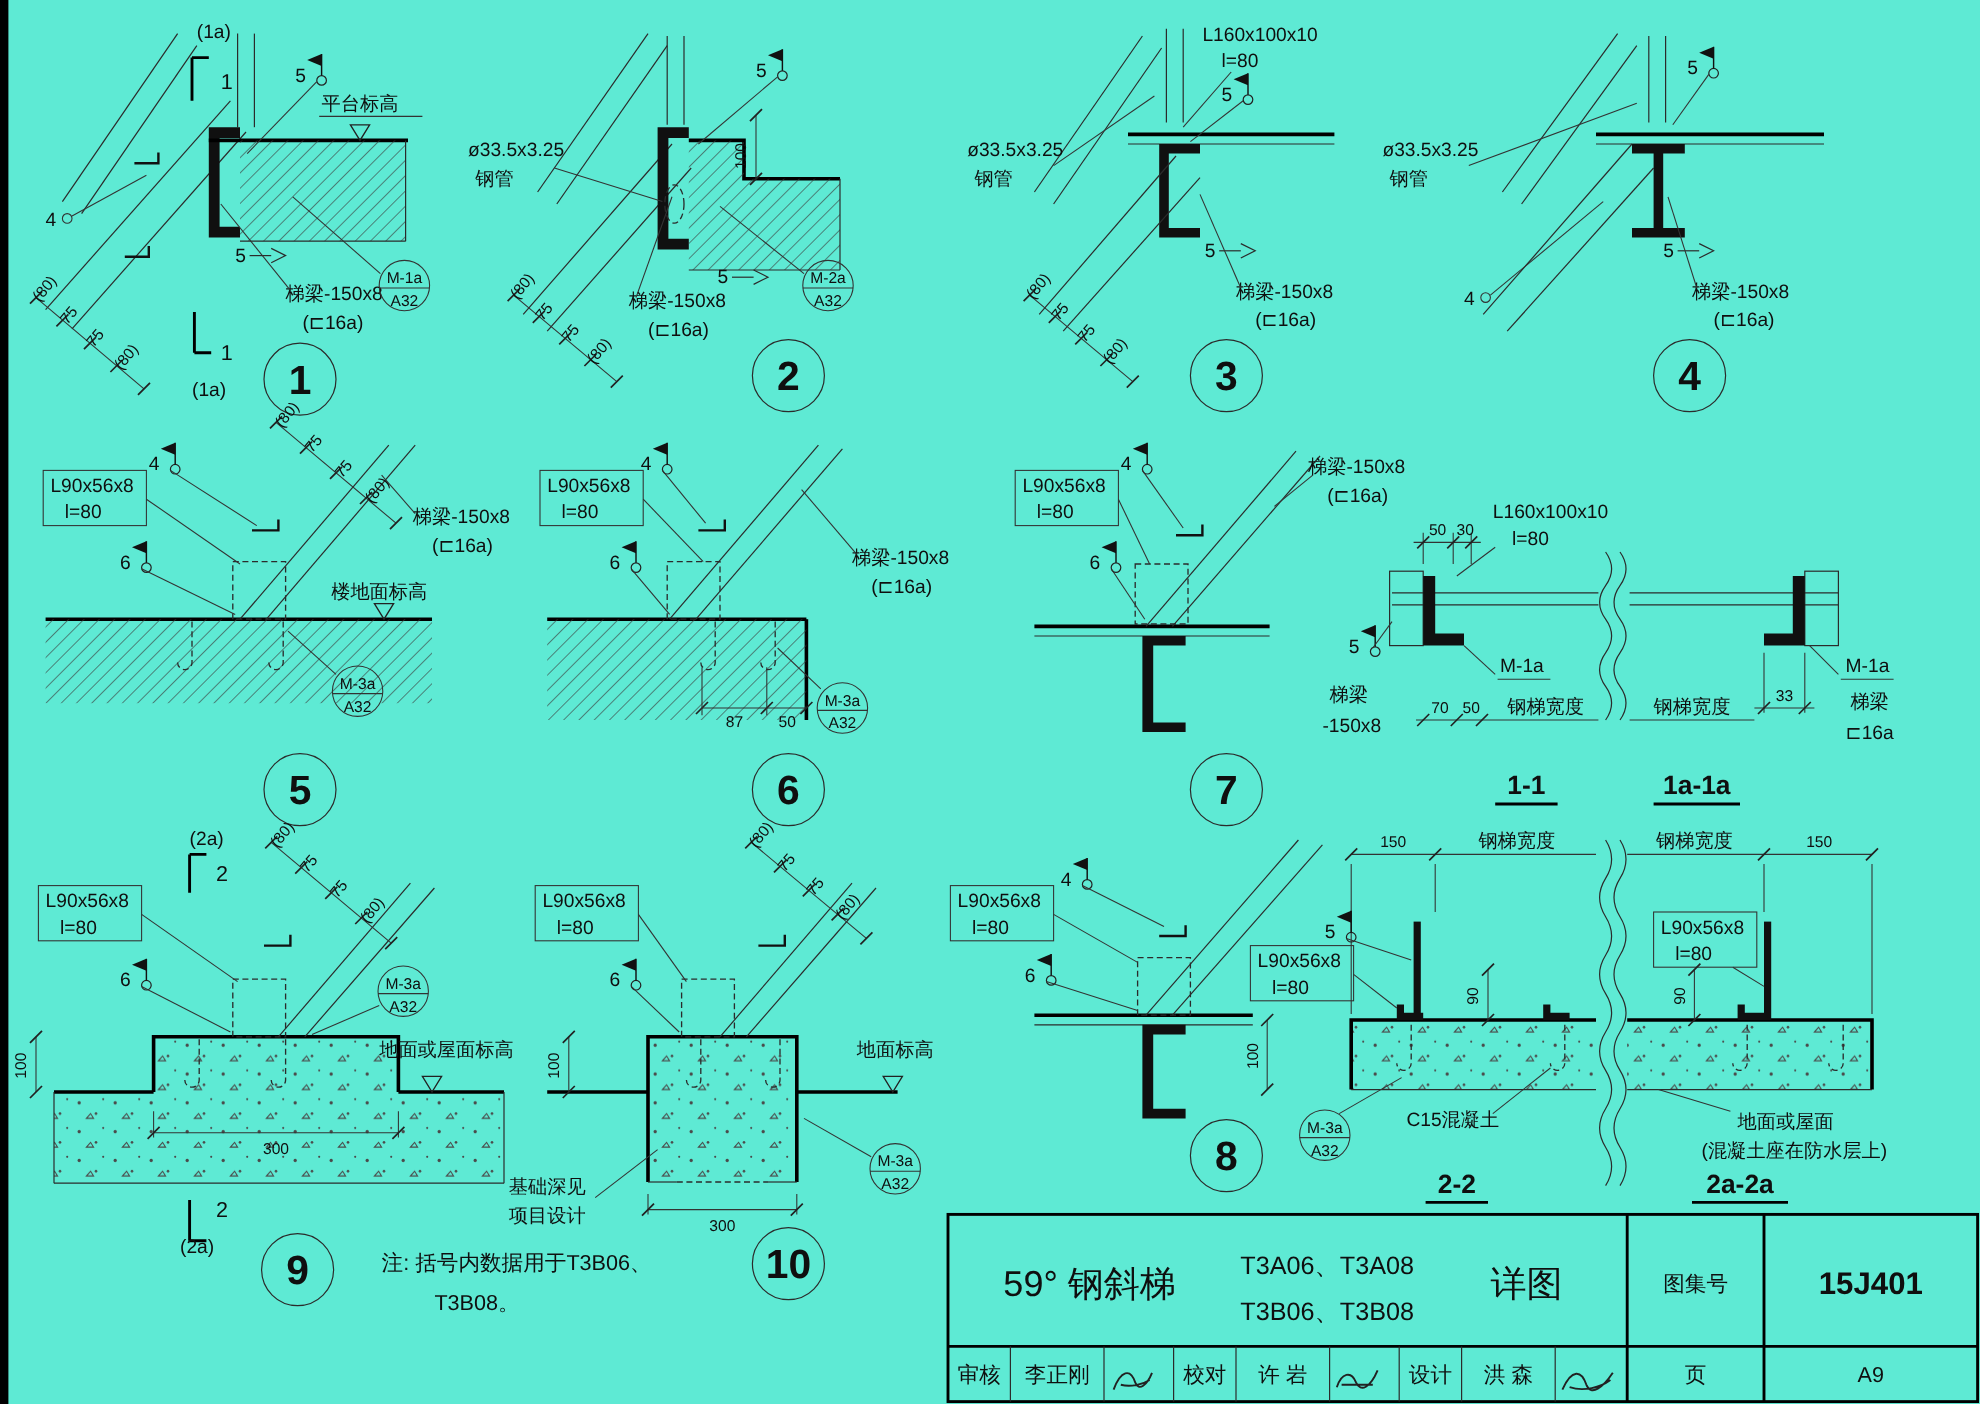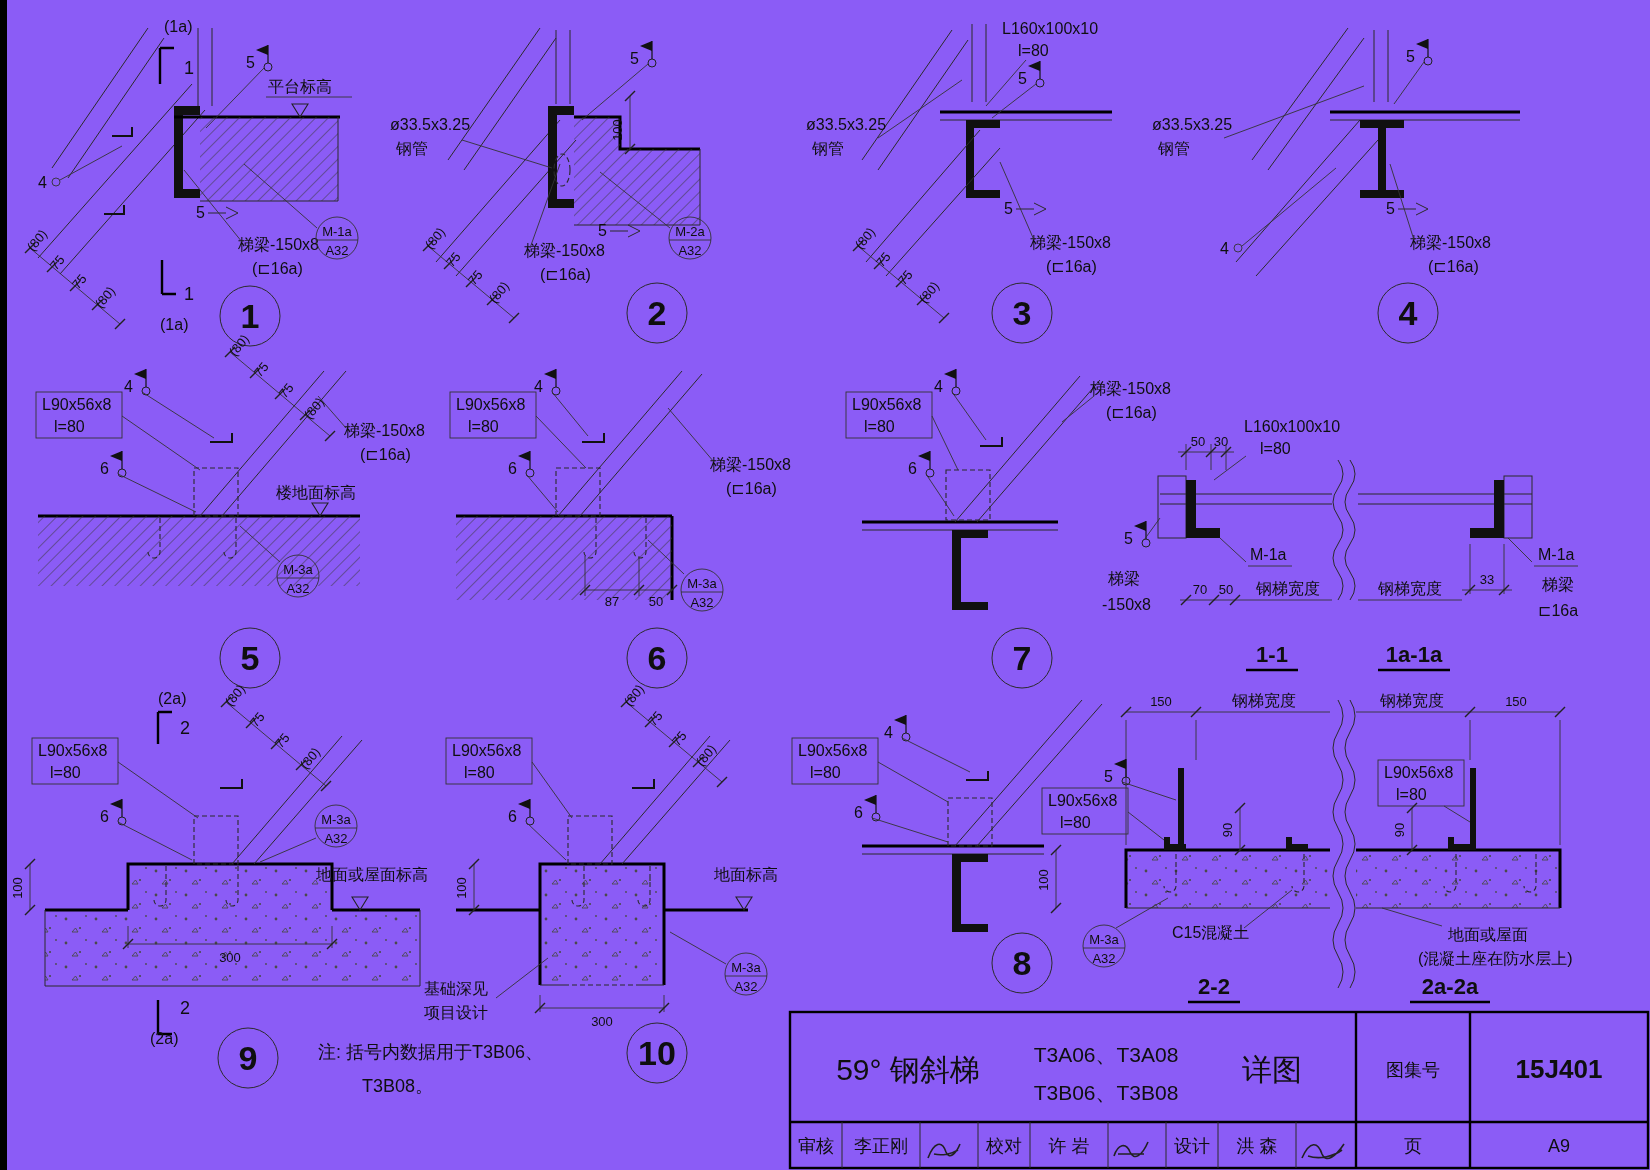--- a/index.html
+++ b/index.html
@@ -1,16 +1,16 @@
 <!DOCTYPE html>
 <html><head>
 <meta charset="utf-8">
 <style>
   html,body{margin:0;padding:0;background:#fff}
-  .page{position:relative;width:1650px;height:1170px;background:#8b5cf6;overflow:hidden}
+  .page{position:relative;width:1650px;height:1170px;background:#5eead4;overflow:hidden}
   svg{display:block}
   .ln{stroke:#2b2b2b;stroke-width:1;fill:none}
   .md{stroke:#111;stroke-width:2;fill:none}
   .tk{stroke:#000;stroke-width:3;fill:none}
   .t2{stroke:#000;stroke-width:2.4;fill:none}
   .dm{stroke:#333;stroke-width:.9;fill:none}
   .dsh{stroke:#2b2b2b;stroke-width:1.1;fill:none;stroke-dasharray:5 3}
   .steel{fill:#101010;stroke:none}
   svg text{fill:#0f0f0f;font-family:"Liberation Sans","DejaVu Sans",sans-serif}
   .t{font-size:16px}

